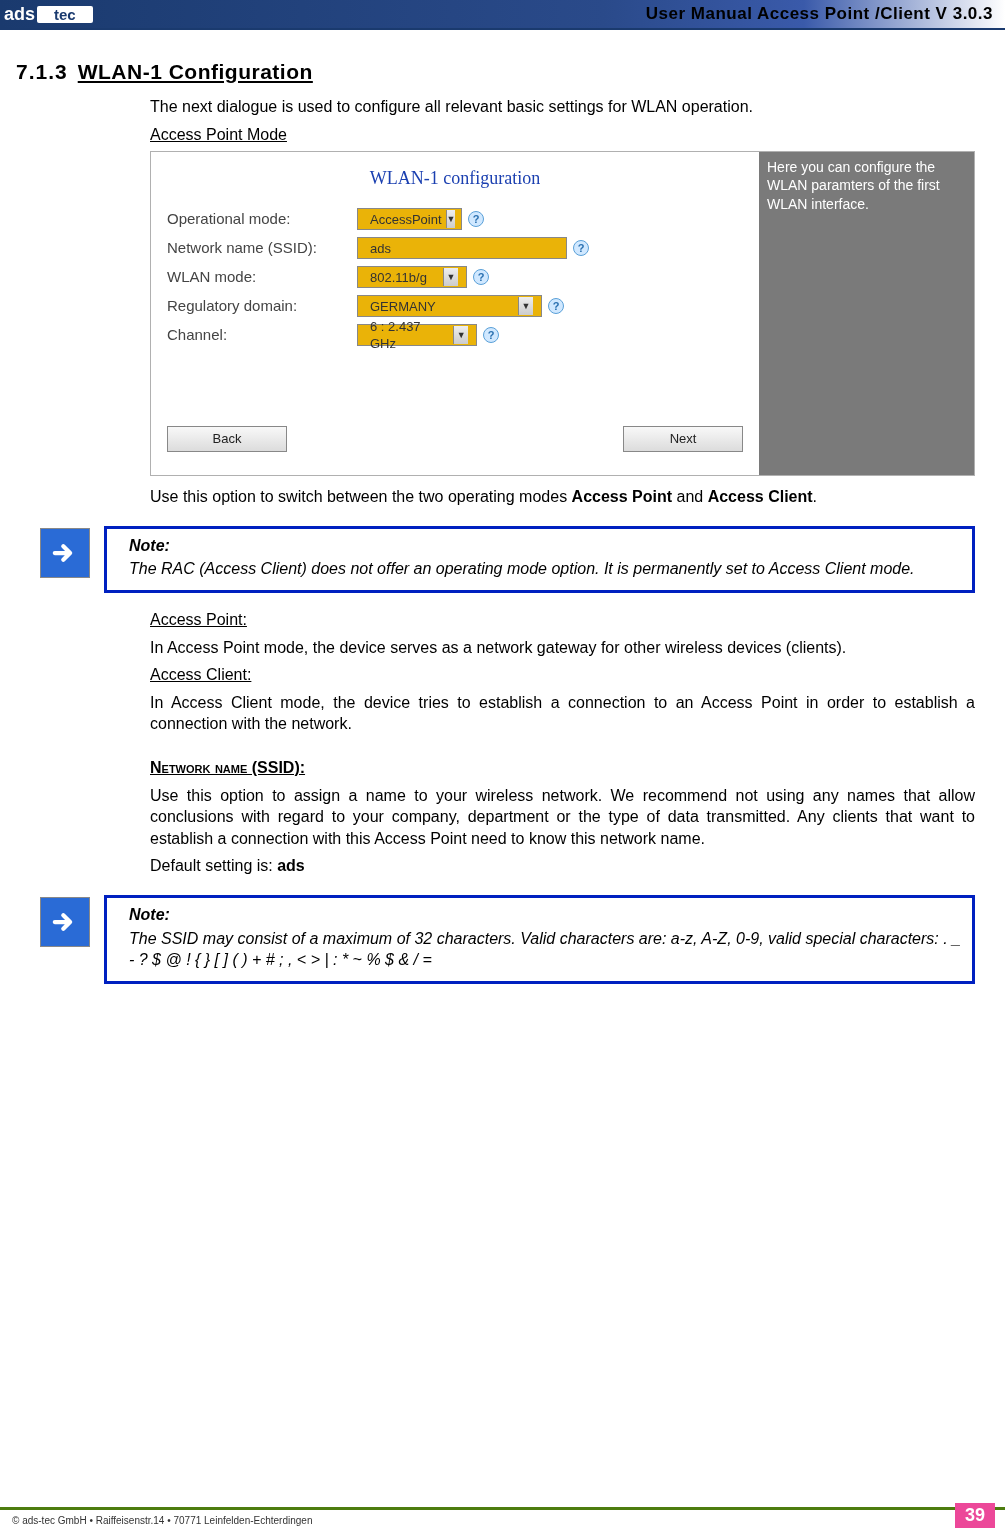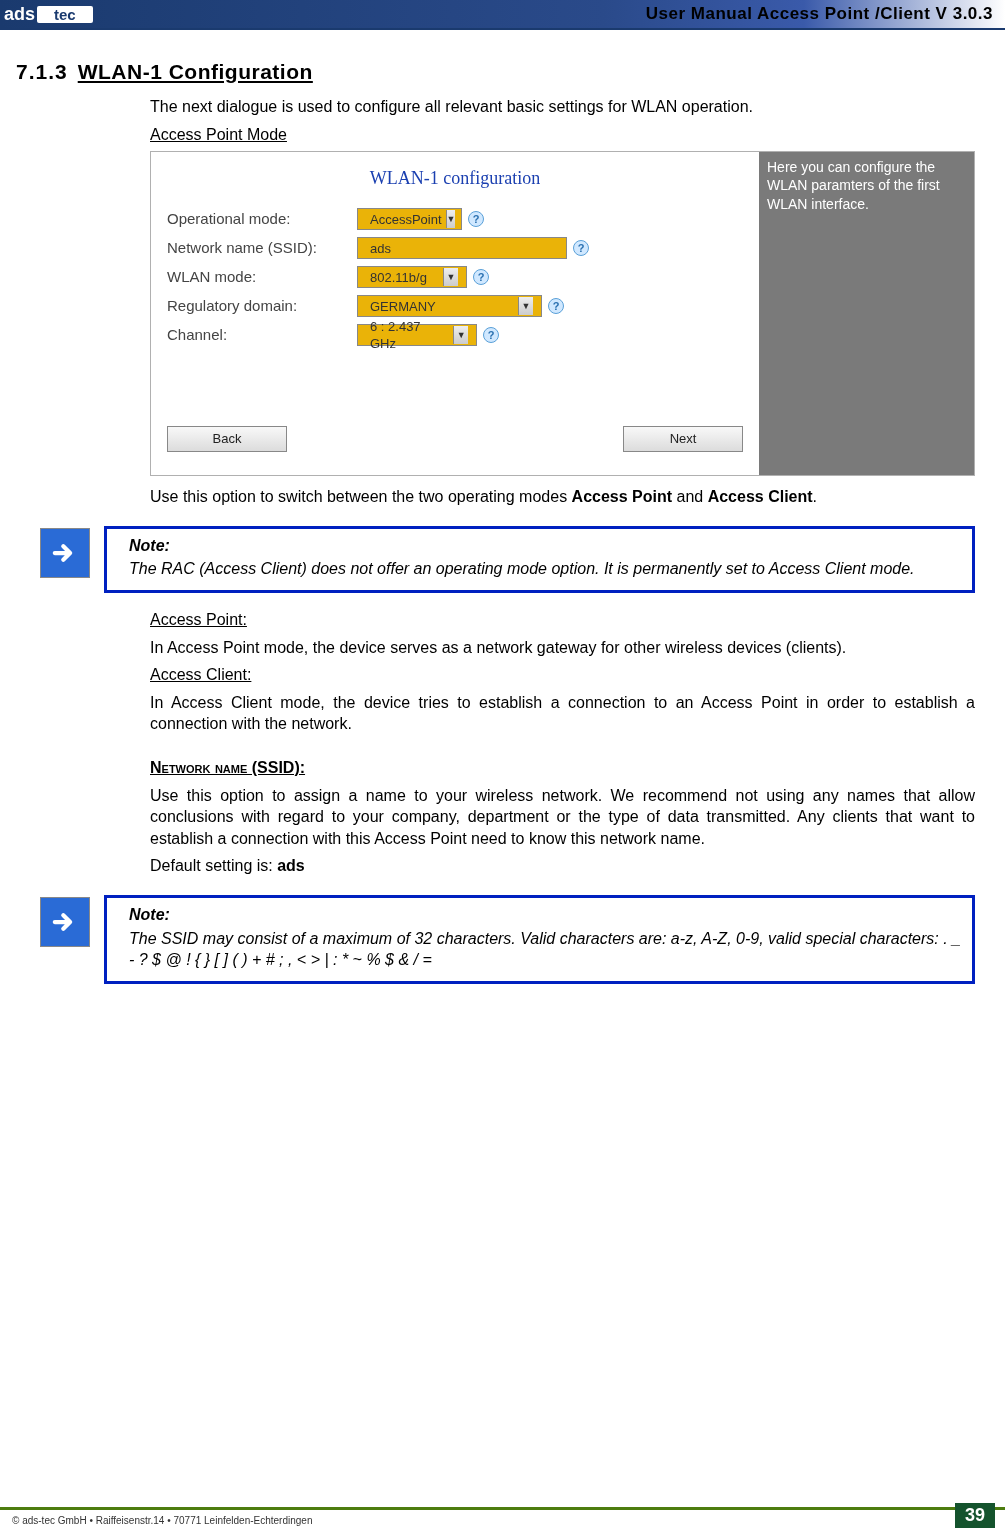--- a/index.html
+++ b/index.html
@@ -230,21 +230,21 @@
   }
   .footer-text {
     font-size: 10px;
     color: #333;
     padding-left: 12px;
   }
   .pagenum {
     position: absolute;
     right: 10px;
     bottom: 0px;
-    background: #14532d;
+    background: #ec4899;
     color: #fff;
     font-family: "Trebuchet MS", Arial, sans-serif;
     font-weight: bold;
     font-size: 18px;
     padding: 2px 10px;
   }
 </style>
 </head>
 <body>
 

